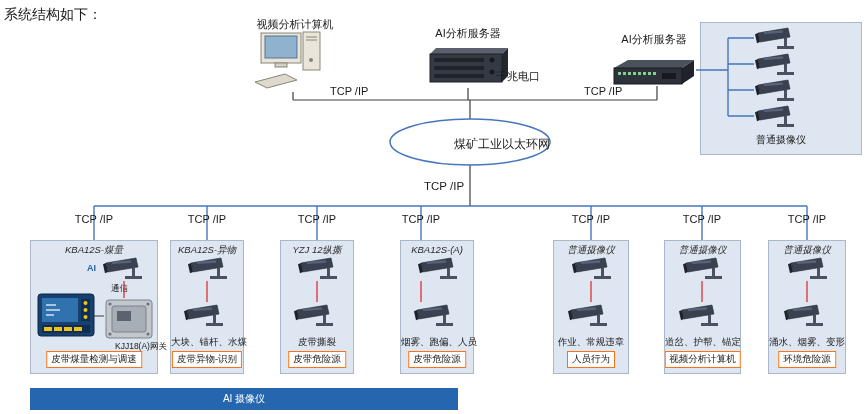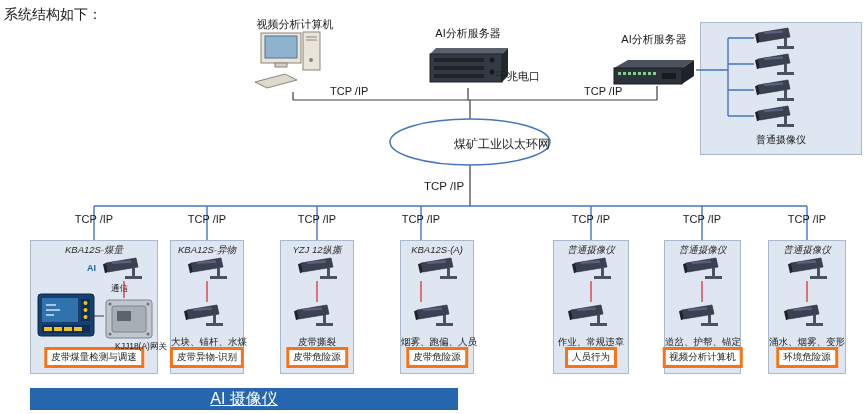--- a/index.html
+++ b/index.html
@@ -8,28 +8,28 @@
   #stage { position:relative; width:868px; height:414px; background:#fff; overflow:hidden; }
   .page-title { position:absolute; left:4px; top:6px; font-size:14px; color:#1a1a1a; white-space:nowrap; }
   .node-label { position:absolute; width:130px; text-align:center; font-size:11px; color:#1a1a1a; white-space:nowrap; z-index:3; }
   .link-label { position:absolute; font-size:11px; color:#1a1a1a; white-space:nowrap; z-index:3; }
   .ring-label { position:absolute; left:390px; top:136px; width:160px; text-align:right; font-size:12px; color:#1a1a1a; z-index:3; }
   #lines { position:absolute; left:0; top:0; z-index:2; pointer-events:none; }
   .icon { position:absolute; z-index:3; line-height:0; }
   .box { position:absolute; top:240px; height:134px; background:#dde6f1; border:1px solid #a9b8cb; z-index:1; }
   .box-title { position:absolute; top:3px; left:0; width:100%; text-align:center; font-size:9.5px; color:#2a2a2a; white-space:nowrap;font-style:italic; }
   .desc { position:absolute; top:95px; left:0; width:100%; text-align:center; font-size:9.5px; color:#1a1a1a; white-space:nowrap; }
-  .caption { position:absolute; bottom:5px; left:50%; transform:translateX(-50%); background:#fff; border:3px solid #f97316; font-size:9.5px; color:#1a1a1a; padding:1px 4px; white-space:nowrap; }
+  .caption { position:absolute; bottom:5px; left:50%; transform:translateX(-50%); background:#fff; border:1px solid #f97316; font-size:9.5px; color:#1a1a1a; padding:1px 4px; white-space:nowrap; }
   .cam { position:absolute; width:44px; height:26px; z-index:3; line-height:0; }
   .ai-badge { position:absolute; font-size:9px; font-weight:bold; color:#2566ae; z-index:3; }
   .inbox-label { position:absolute; font-size:8.5px; color:#1a1a1a; white-space:nowrap; z-index:3;margin-left:28px; }
   .tcp { position:absolute; top:213px; width:70px; text-align:center; font-size:11px; color:#1a1a1a; z-index:3; }
   .panel { position:absolute; left:700px; top:22px; width:162px; height:133px; background:#dde6f1; border:1px solid #a9b8cb; z-index:1; }
   .panel-label { position:absolute; top:110px; left:0; width:100%; text-align:center; font-size:10px; color:#1a1a1a; }
-  .bar { position:absolute; top:388px; height:22px; background:#2566ae; color:#fff; font-size:16px; text-align:center; line-height:22px; z-index:1;text-decoration:underline; }
+  .bar { position:absolute; top:388px; height:22px; background:#2566ae; color:#fff; font-size:10px; text-align:center; line-height:22px; z-index:1; }
 </style>
 </head>
 <body>
 
 <div id="stage">
 
   <div class="page-title">系统结构如下：</div>
 
   <div class="node-label" style="left:230px;top:17px;">视频分析计算机</div>
   <div class="node-label" style="left:403px;top:26px;">AI分析服务器</div>

